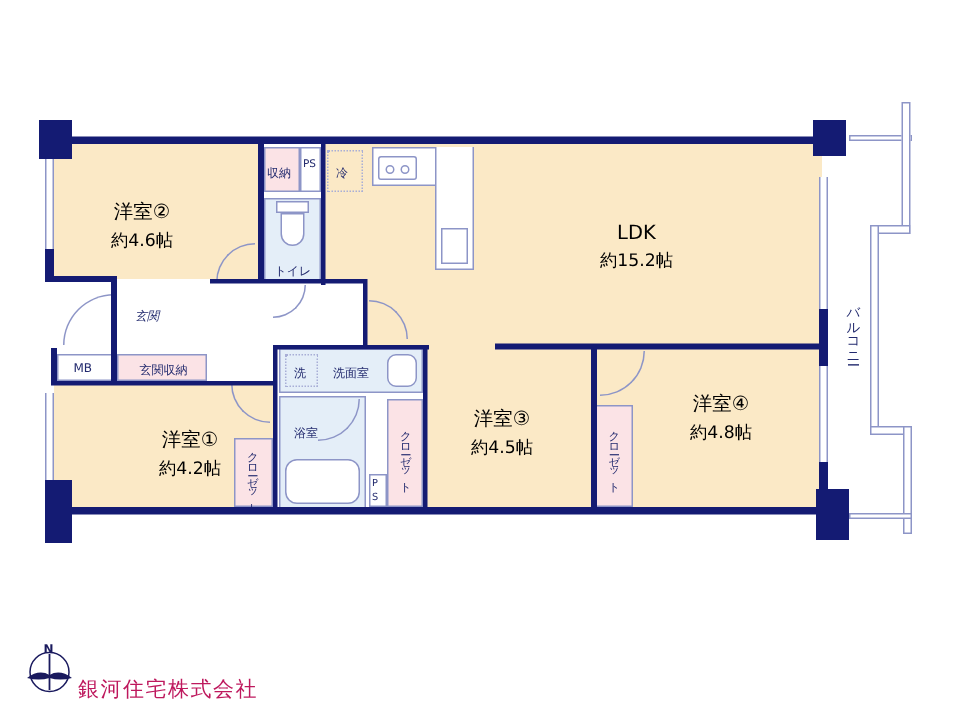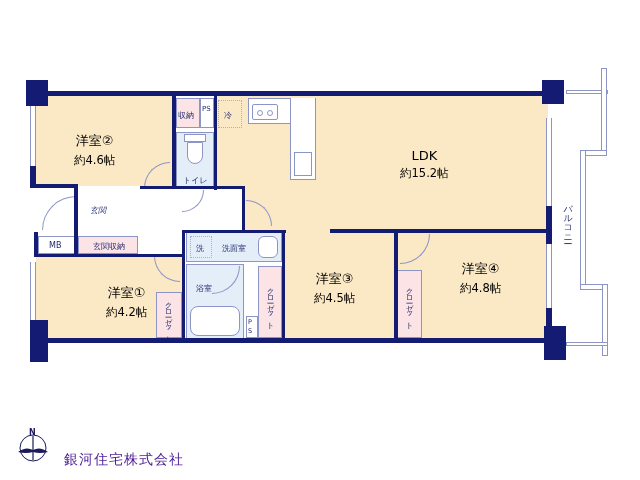--- a/index.html
+++ b/index.html
@@ -142,13 +142,13 @@
 </div>
 
 <div class="abs" style="left:16px;top:430px;width:34px;height:34px;">
   <svg width="34" height="34" viewBox="0 0 34 34">
     <circle cx="17" cy="18" r="13" fill="none" stroke="#1a1a5e" stroke-width="1"></circle>
     <path d="M2 22 Q10 16 17 20 Q24 16 32 22 Q24 24 17 22 Q10 24 2 22Z" fill="#1a1a5e"></path>
     <line x1="17" y1="6" x2="17" y2="30" stroke="#1a1a5e" stroke-width="1.2"></line>
   </svg>
   <span class="abs" style="left:13px;top:-2px;font-size:8px;font-weight:bold;">N</span>
 </div>
-<div class="abs" style="left:64px;top:451px;font-size:14px;color:#4c1d95;letter-spacing:1px;">銀河住宅株式会社</div>
+<div class="abs" style="left:52px;top:451px;font-size:14px;color:#be185d;letter-spacing:1px;">銀河住宅株式会社</div>
 
 </body></html>

